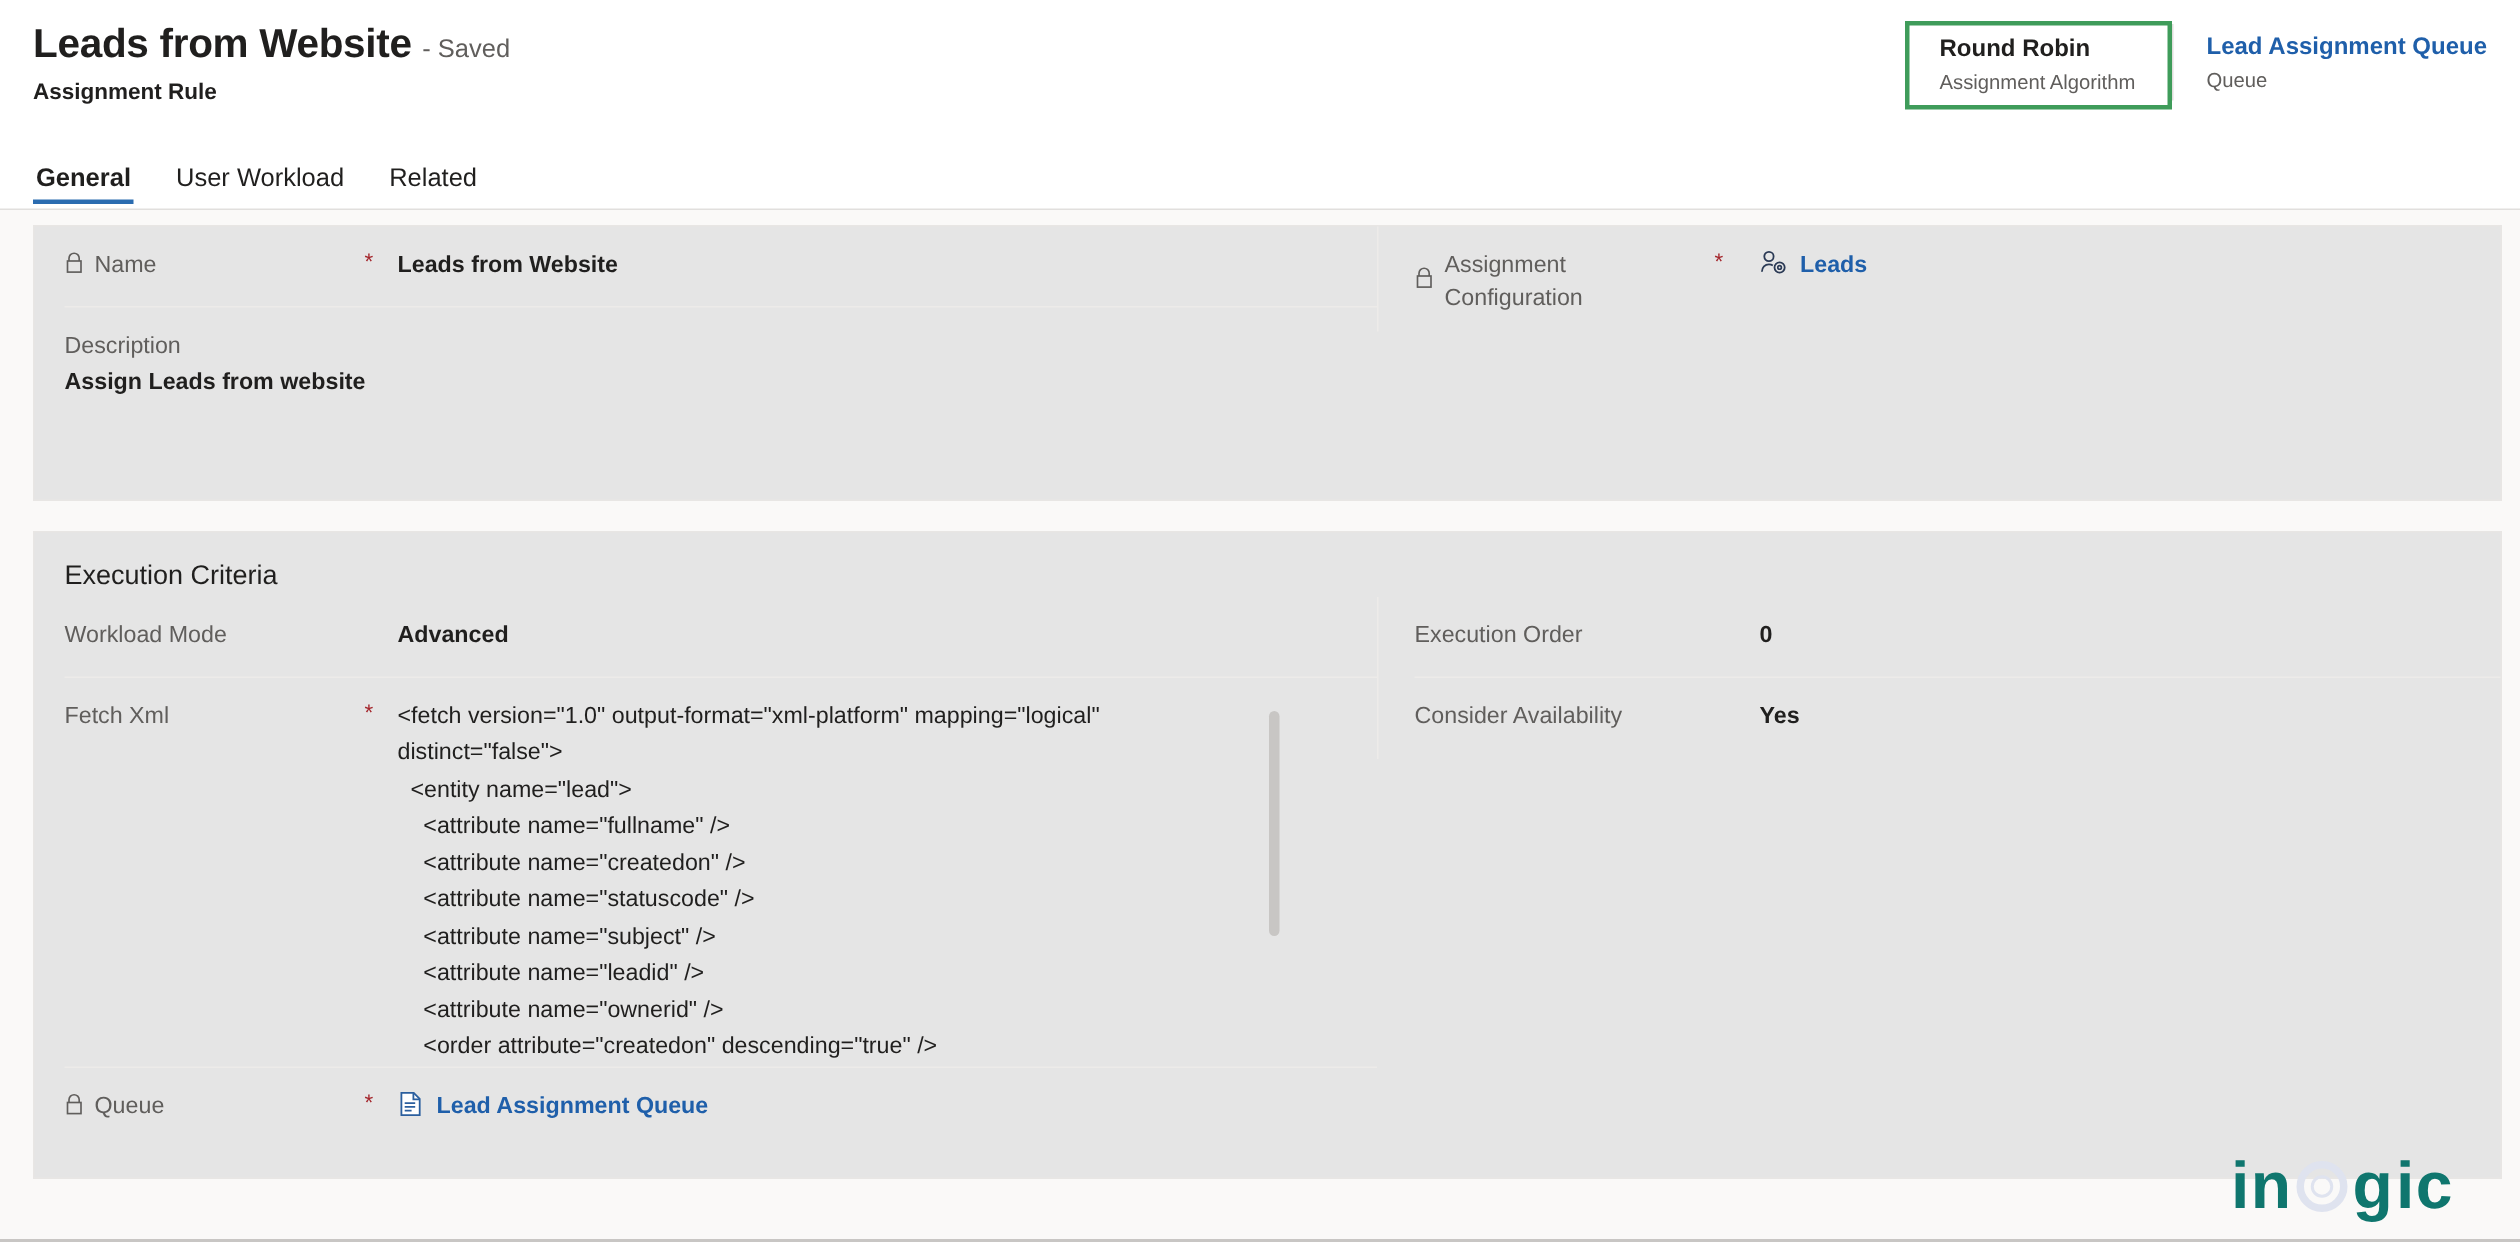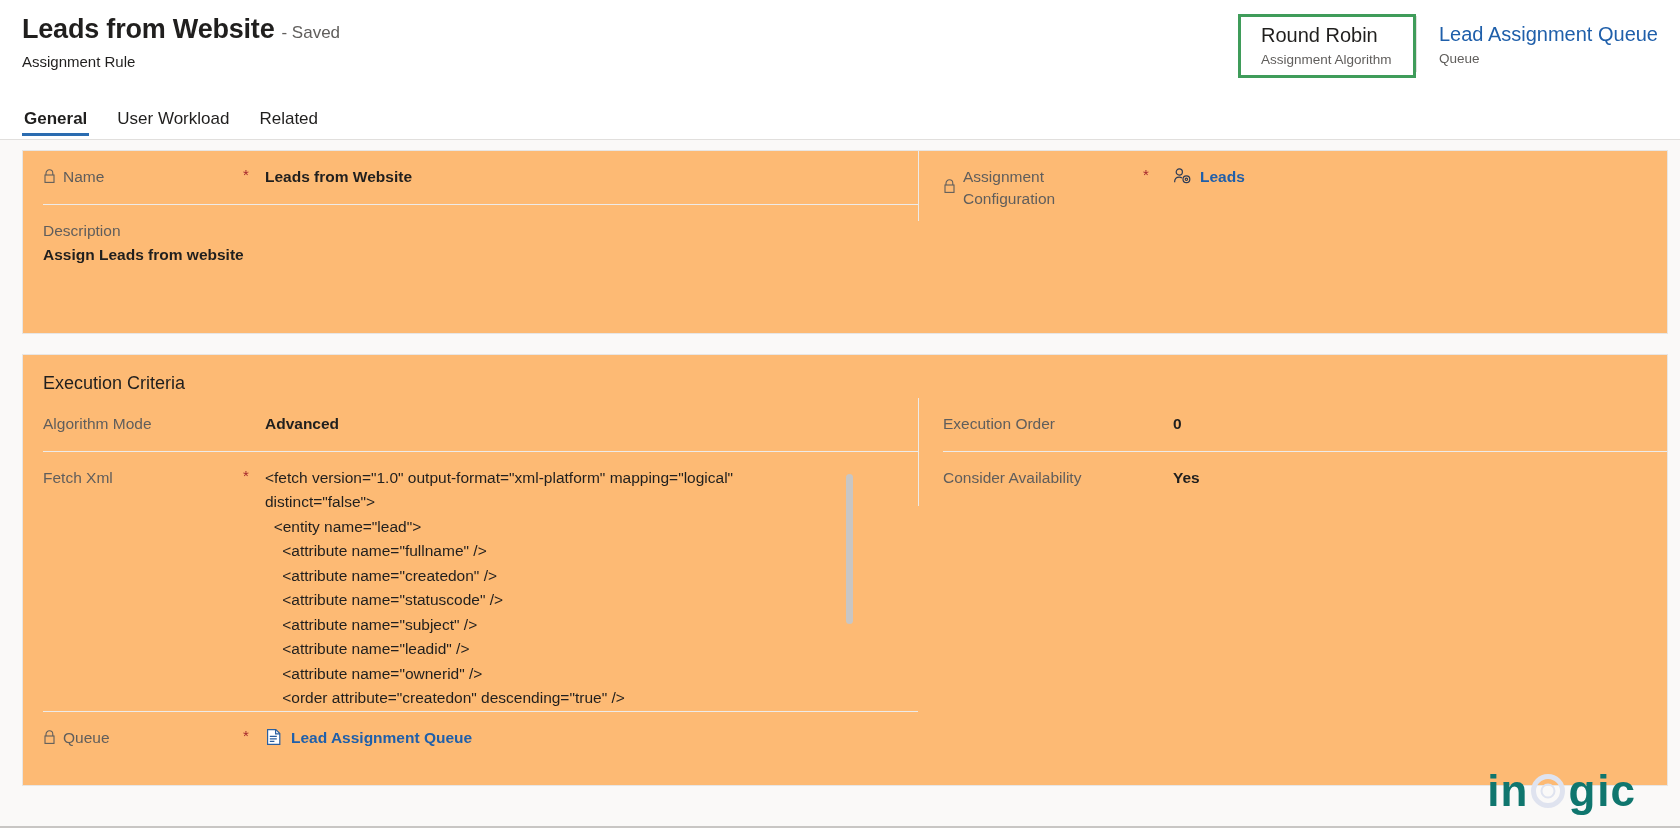--- a/index.html
+++ b/index.html
@@ -39,41 +39,41 @@
     color: #605e5c;
     font-weight: 400;
     display: inline-block;
     margin-left: 7px;
     vertical-align: baseline;
   }
   .rec-subtitle {
     font-size: 15px;
     color: #201f1e;
     margin-top: 8px;
-    font-weight: 400;
+    font-weight: 700;
   }
 
   
   .header-right {
     position: absolute;
     right: 8px; top: 14px;
     display: flex;
     align-items: flex-start;
   }
   .hdr-pill {
     padding: 9px 14px 10px 22px;
     min-width: 178px;
   }
   .hdr-pill.highlight {
     border: 3px solid #3f9c5a;
     padding: 7px 12px 8px 20px;
   }
   .hdr-pill .pv {
-    font-size: 20px;
-    font-weight: 400;
+    font-size: 16px;
+    font-weight: 700;
     color: #201f1e;
     white-space: nowrap;
   }
   .hdr-pill .pv.link { color: #1f5faa; }
   .hdr-pill .pl {
     font-size: 13.5px;
     color: #605e5c;
     margin-top: 5px;
     white-space: nowrap;
   }
@@ -111,21 +111,21 @@
   
   .body-area {
     position: relative;
     width: 1680px;
     height: 688px;
     background: #faf9f8;
     padding: 10px 12px 0 22px;
   }
 
   .card {
-    background: #fdba74;
+    background: #e5e5e5;
     border: 1px solid #e8e6e4;
     position: relative;
   }
   .card + .card { margin-top: 20px; }
 
   .card-title {
     font-size: 18px;
     color: #201f1e;
     padding: 18px 0 4px 20px;
     font-weight: 400;
@@ -358,21 +358,21 @@
 
     <div class="card" style="height:432px;">
       <div class="card-title">Execution Criteria</div>
 
       <div class="cols">
 
         <div class="col-left">
 
           <div class="field">
             <div class="f-label">
-              <span class="ltext">Algorithm Mode</span>
+              <span class="ltext">Workload Mode</span>
             </div>
             <div class="f-req"></div>
             <div class="f-value">Advanced</div>
           </div>
 
           <div class="field-xml">
             <div class="f-label">
               <span class="ltext">Fetch Xml</span>
             </div>
             <div class="f-req">*</div>

